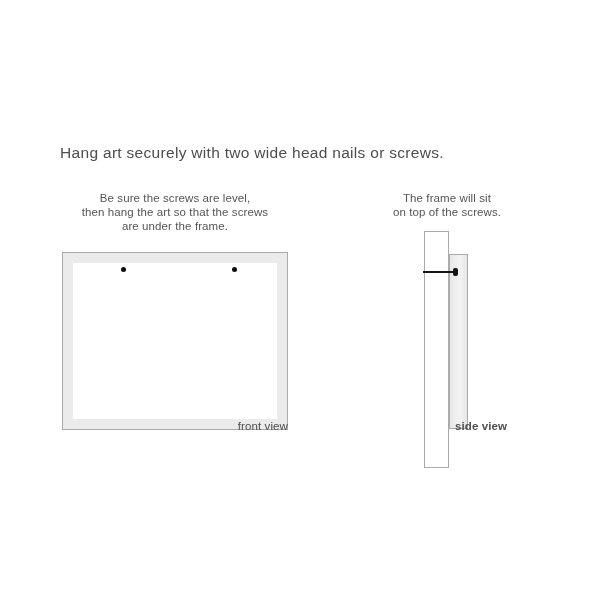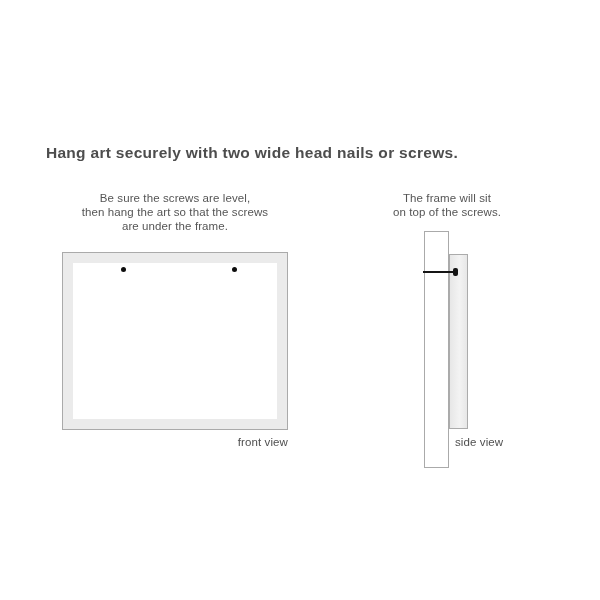--- a/index.html
+++ b/index.html
@@ -17,21 +17,21 @@
     -webkit-font-smoothing: antialiased;
   }
   .title {
     position: absolute;
     left: 0;
     top: 144;
     top: 144px;
     width: 504px;
     text-align: center;
     font-size: 15.5px;
-    font-weight: 700;
+    font-weight: 400;
     letter-spacing: 0.3px;
     color: #4d4d4d;
   }
   .instruction {
     position: absolute;
     top: 191px;
     text-align: center;
     font-size: 11.5px;
     font-weight: 300;
     line-height: 14px;
@@ -72,27 +72,28 @@
   .screw-dot.right { left: 168.5px; }
 
   .caption {
     position: absolute;
     font-size: 11.5px;
     font-weight: 300;
     color: #4f4f4f;
     letter-spacing: 0.1px;
   }
   .caption.front {
-    top: 436px;
+    top: 420px;
     right: 312px;
     text-align: left;
   }
   .caption.side {
-    top: 436px;
+    top: 420px;
     left: 455px;
+    font-weight: bold;
   }
 
   
   .wall-side {
     position: absolute;
     left: 424px;
     top: 231px;
     width: 25px;
     height: 237px;
     box-sizing: border-box;

